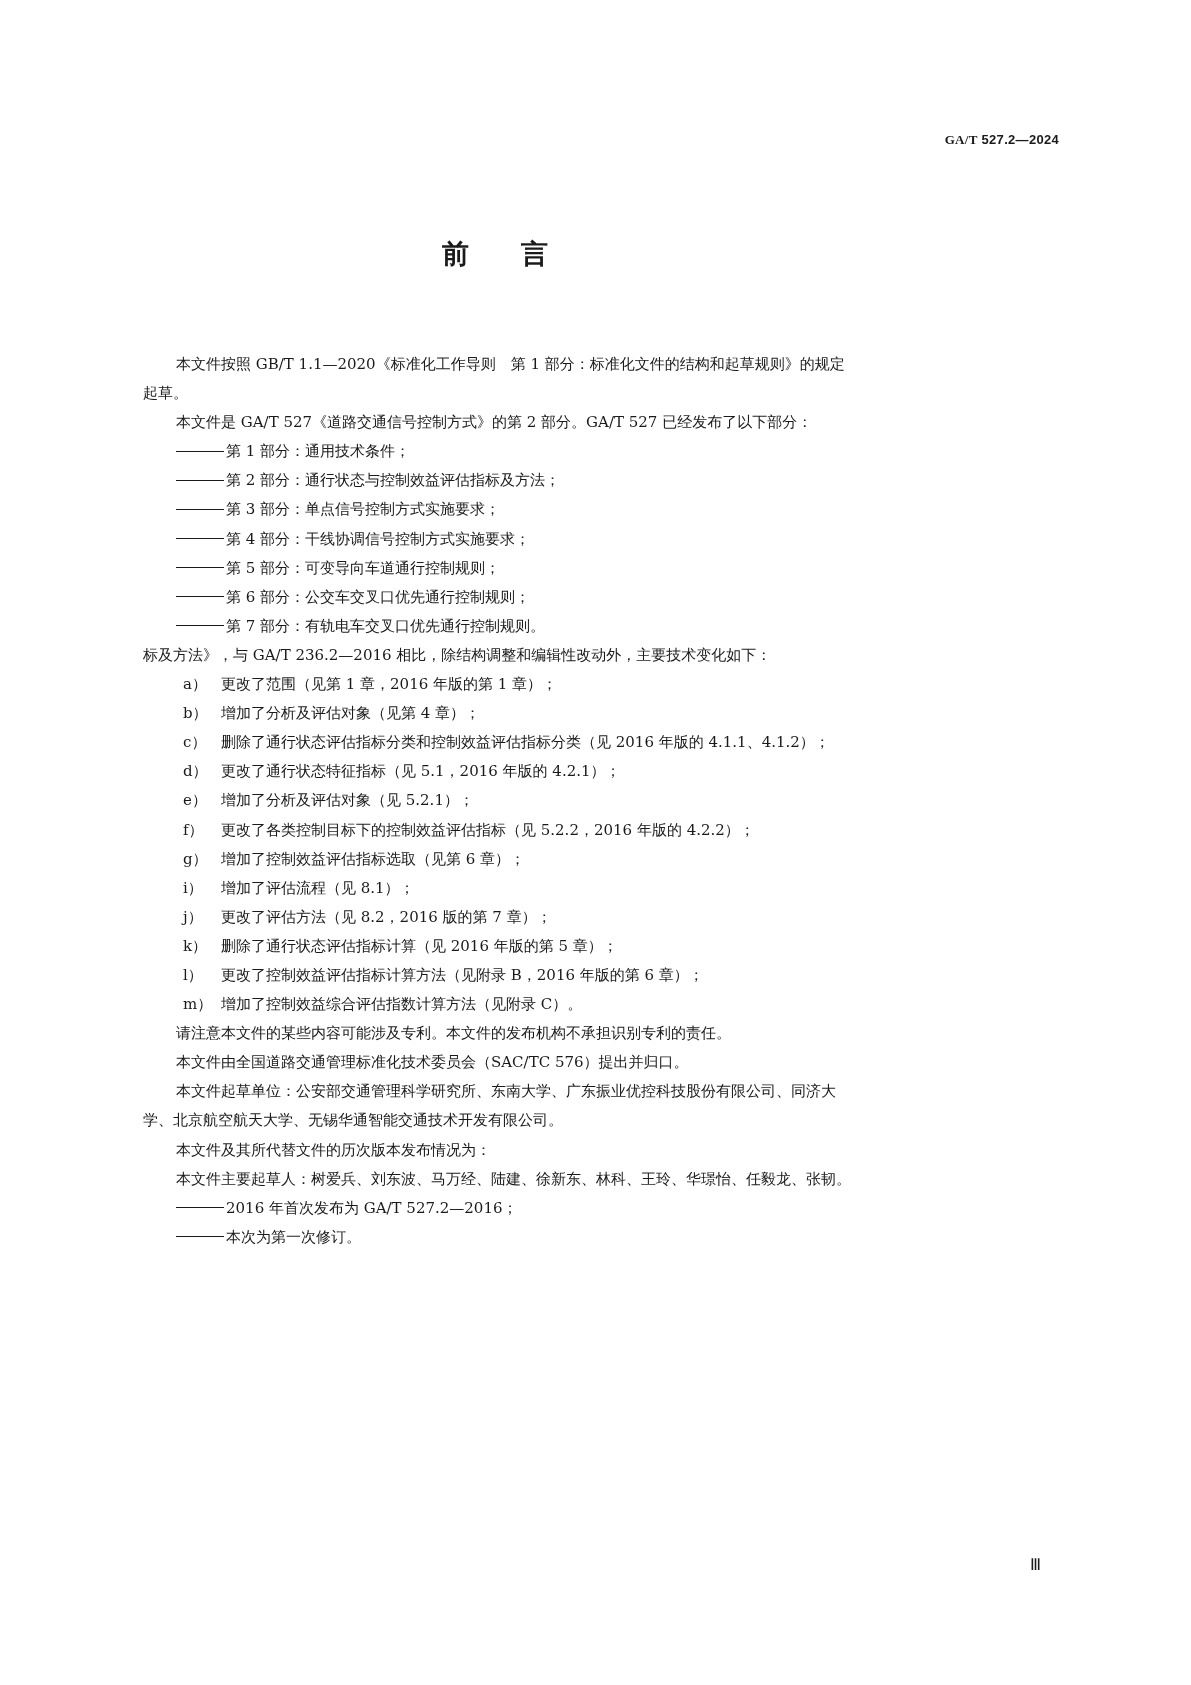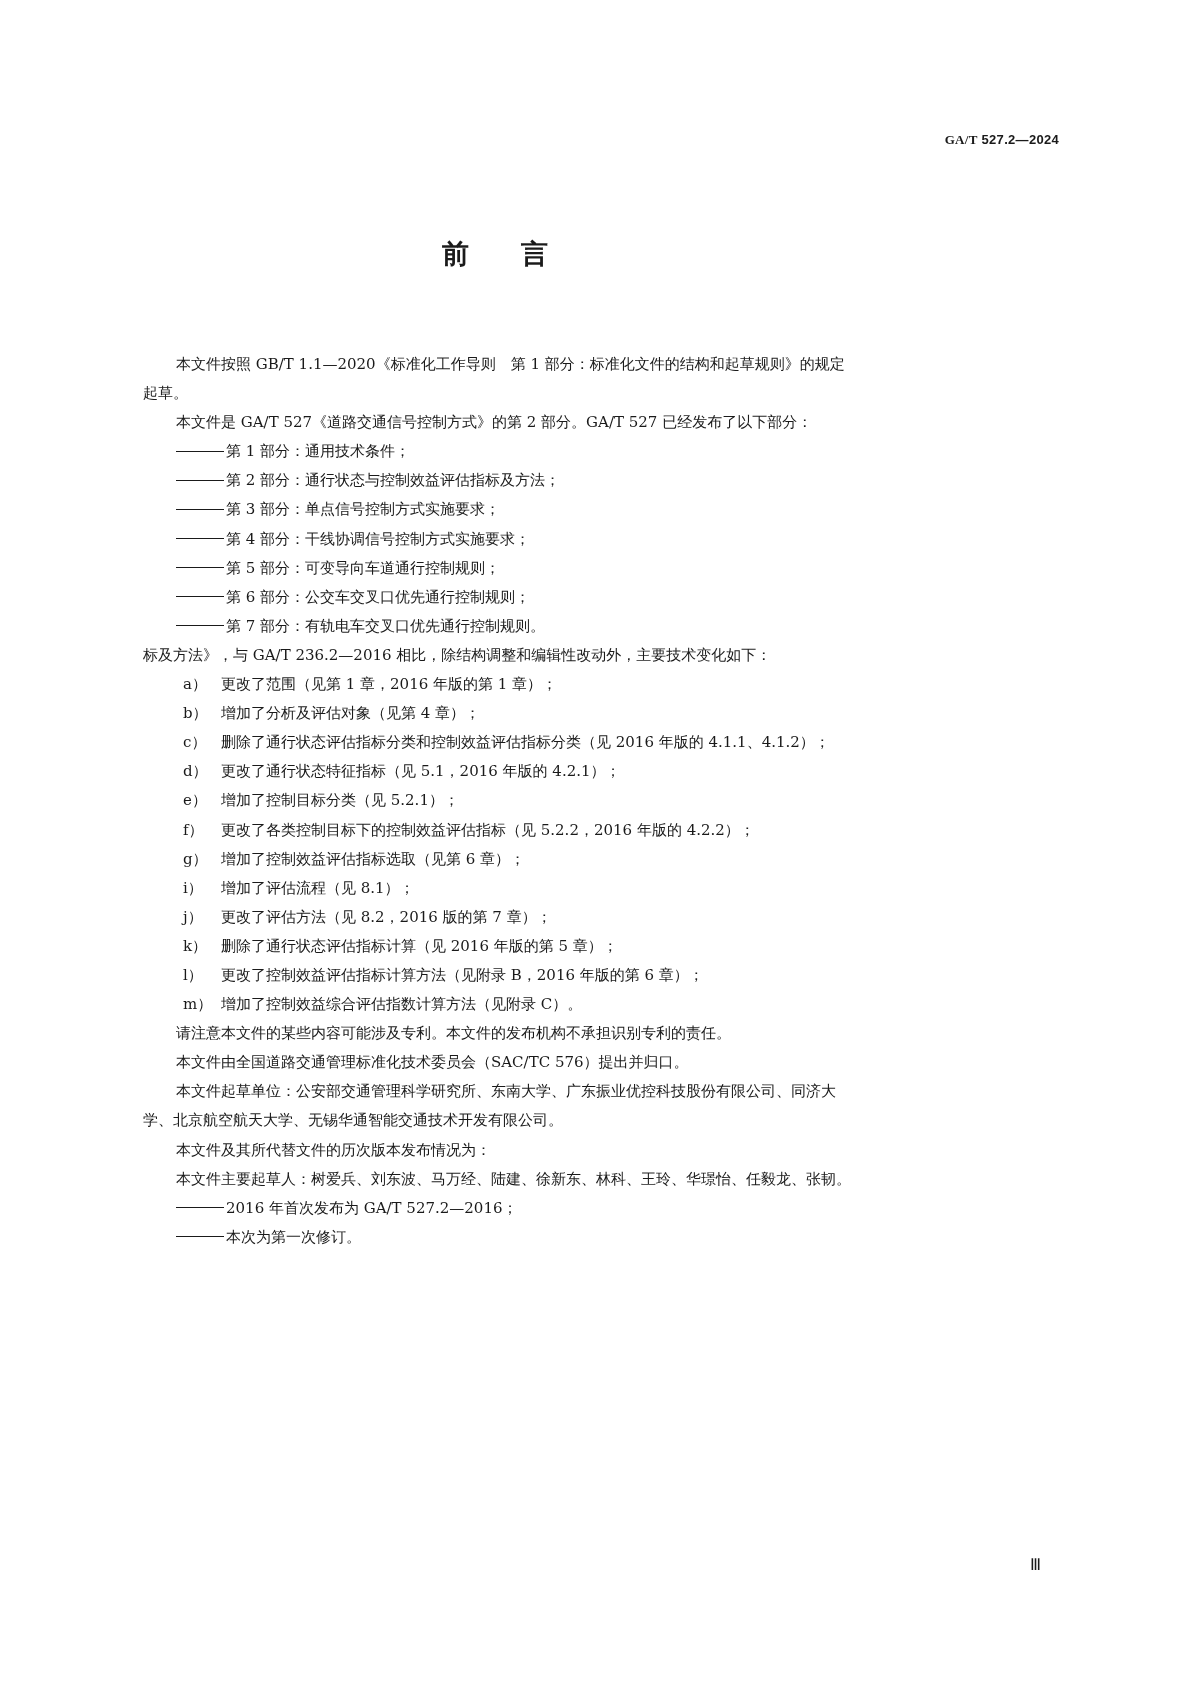--- a/index.html
+++ b/index.html
@@ -47,21 +47,21 @@
     <p class="p dash-item"><span class="dash"></span><span>第 7 部分：有轨电车交叉口优先通行控制规则。</span></p>
   </div>
 
   <p class="p flush">标及方法》，与 GA/T 236.2—2016 相比，除结构调整和编辑性改动外，主要技术变化如下：</p>
 
   <div>
     <p class="p list-item"><span class="marker">a）</span><span>更改了范围（见第 1 章，2016 年版的第 1 章）；</span></p>
     <p class="p list-item"><span class="marker">b）</span><span>增加了分析及评估对象（见第 4 章）；</span></p>
     <p class="p list-item"><span class="marker">c）</span><span>删除了通行状态评估指标分类和控制效益评估指标分类（见 2016 年版的 4.1.1、4.1.2）；</span></p>
     <p class="p list-item"><span class="marker">d）</span><span>更改了通行状态特征指标（见 5.1，2016 年版的 4.2.1）；</span></p>
-    <p class="p list-item"><span class="marker">e）</span><span>增加了控制目标分类（见 5.2.1）；</span></p>
+    <p class="p list-item"><span class="marker">e）</span><span>增加了分析及评估对象（见 5.2.1）；</span></p>
     <p class="p list-item"><span class="marker">f）</span><span>更改了各类控制目标下的控制效益评估指标（见 5.2.2，2016 年版的 4.2.2）；</span></p>
     <p class="p list-item"><span class="marker">g）</span><span>增加了控制效益评估指标选取（见第 6 章）；</span></p>
     <p class="p list-item"><span class="marker">i）</span><span>增加了评估流程（见 8.1）；</span></p>
     <p class="p list-item"><span class="marker">j）</span><span>更改了评估方法（见 8.2，2016 版的第 7 章）；</span></p>
     <p class="p list-item"><span class="marker">k）</span><span>删除了通行状态评估指标计算（见 2016 年版的第 5 章）；</span></p>
     <p class="p list-item"><span class="marker">l）</span><span>更改了控制效益评估指标计算方法（见附录 B，2016 年版的第 6 章）；</span></p>
     <p class="p list-item"><span class="marker">m）</span><span>增加了控制效益综合评估指数计算方法（见附录 C）。</span></p>
   </div>
 
   <p class="p indent">请注意本文件的某些内容可能涉及专利。本文件的发布机构不承担识别专利的责任。</p>

